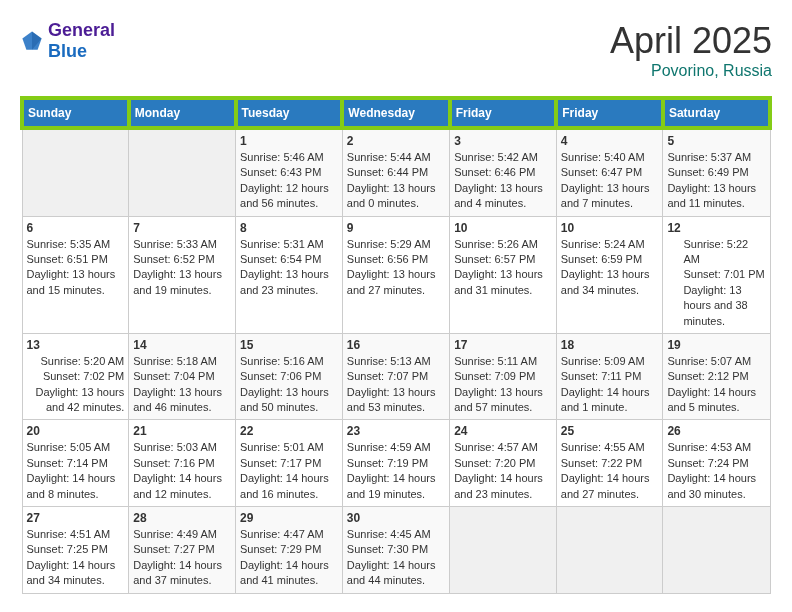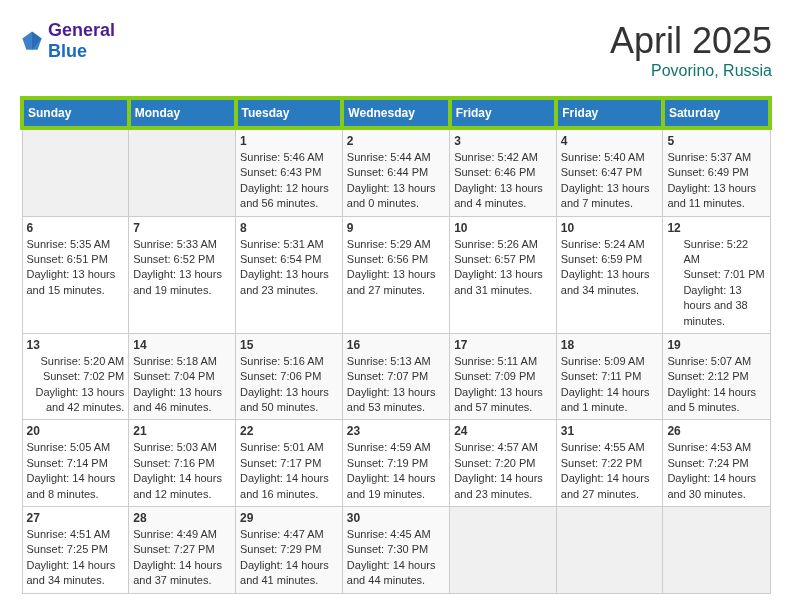--- a/index.html
+++ b/index.html
@@ -271,21 +271,21 @@
 Sunset: 7:19 PM
 Daylight: 14 hours and 19 minutes.</div>
         </td>
         <td>
           <span class="day-num">24</span>
           <div class="day-info" style="white-space: pre-line;">Sunrise: 4:57 AM
 Sunset: 7:20 PM
 Daylight: 14 hours and 23 minutes.</div>
         </td>
         <td>
-          <span class="day-num">31</span>
+          <span class="day-num">25</span>
           <div class="day-info" style="white-space: pre-line;">Sunrise: 4:55 AM
 Sunset: 7:22 PM
 Daylight: 14 hours and 27 minutes.</div>
         </td>
         <td>
           <span class="day-num">26</span>
           <div class="day-info" style="white-space: pre-line;">Sunrise: 4:53 AM
 Sunset: 7:24 PM
 Daylight: 14 hours and 30 minutes.</div>
         </td>

